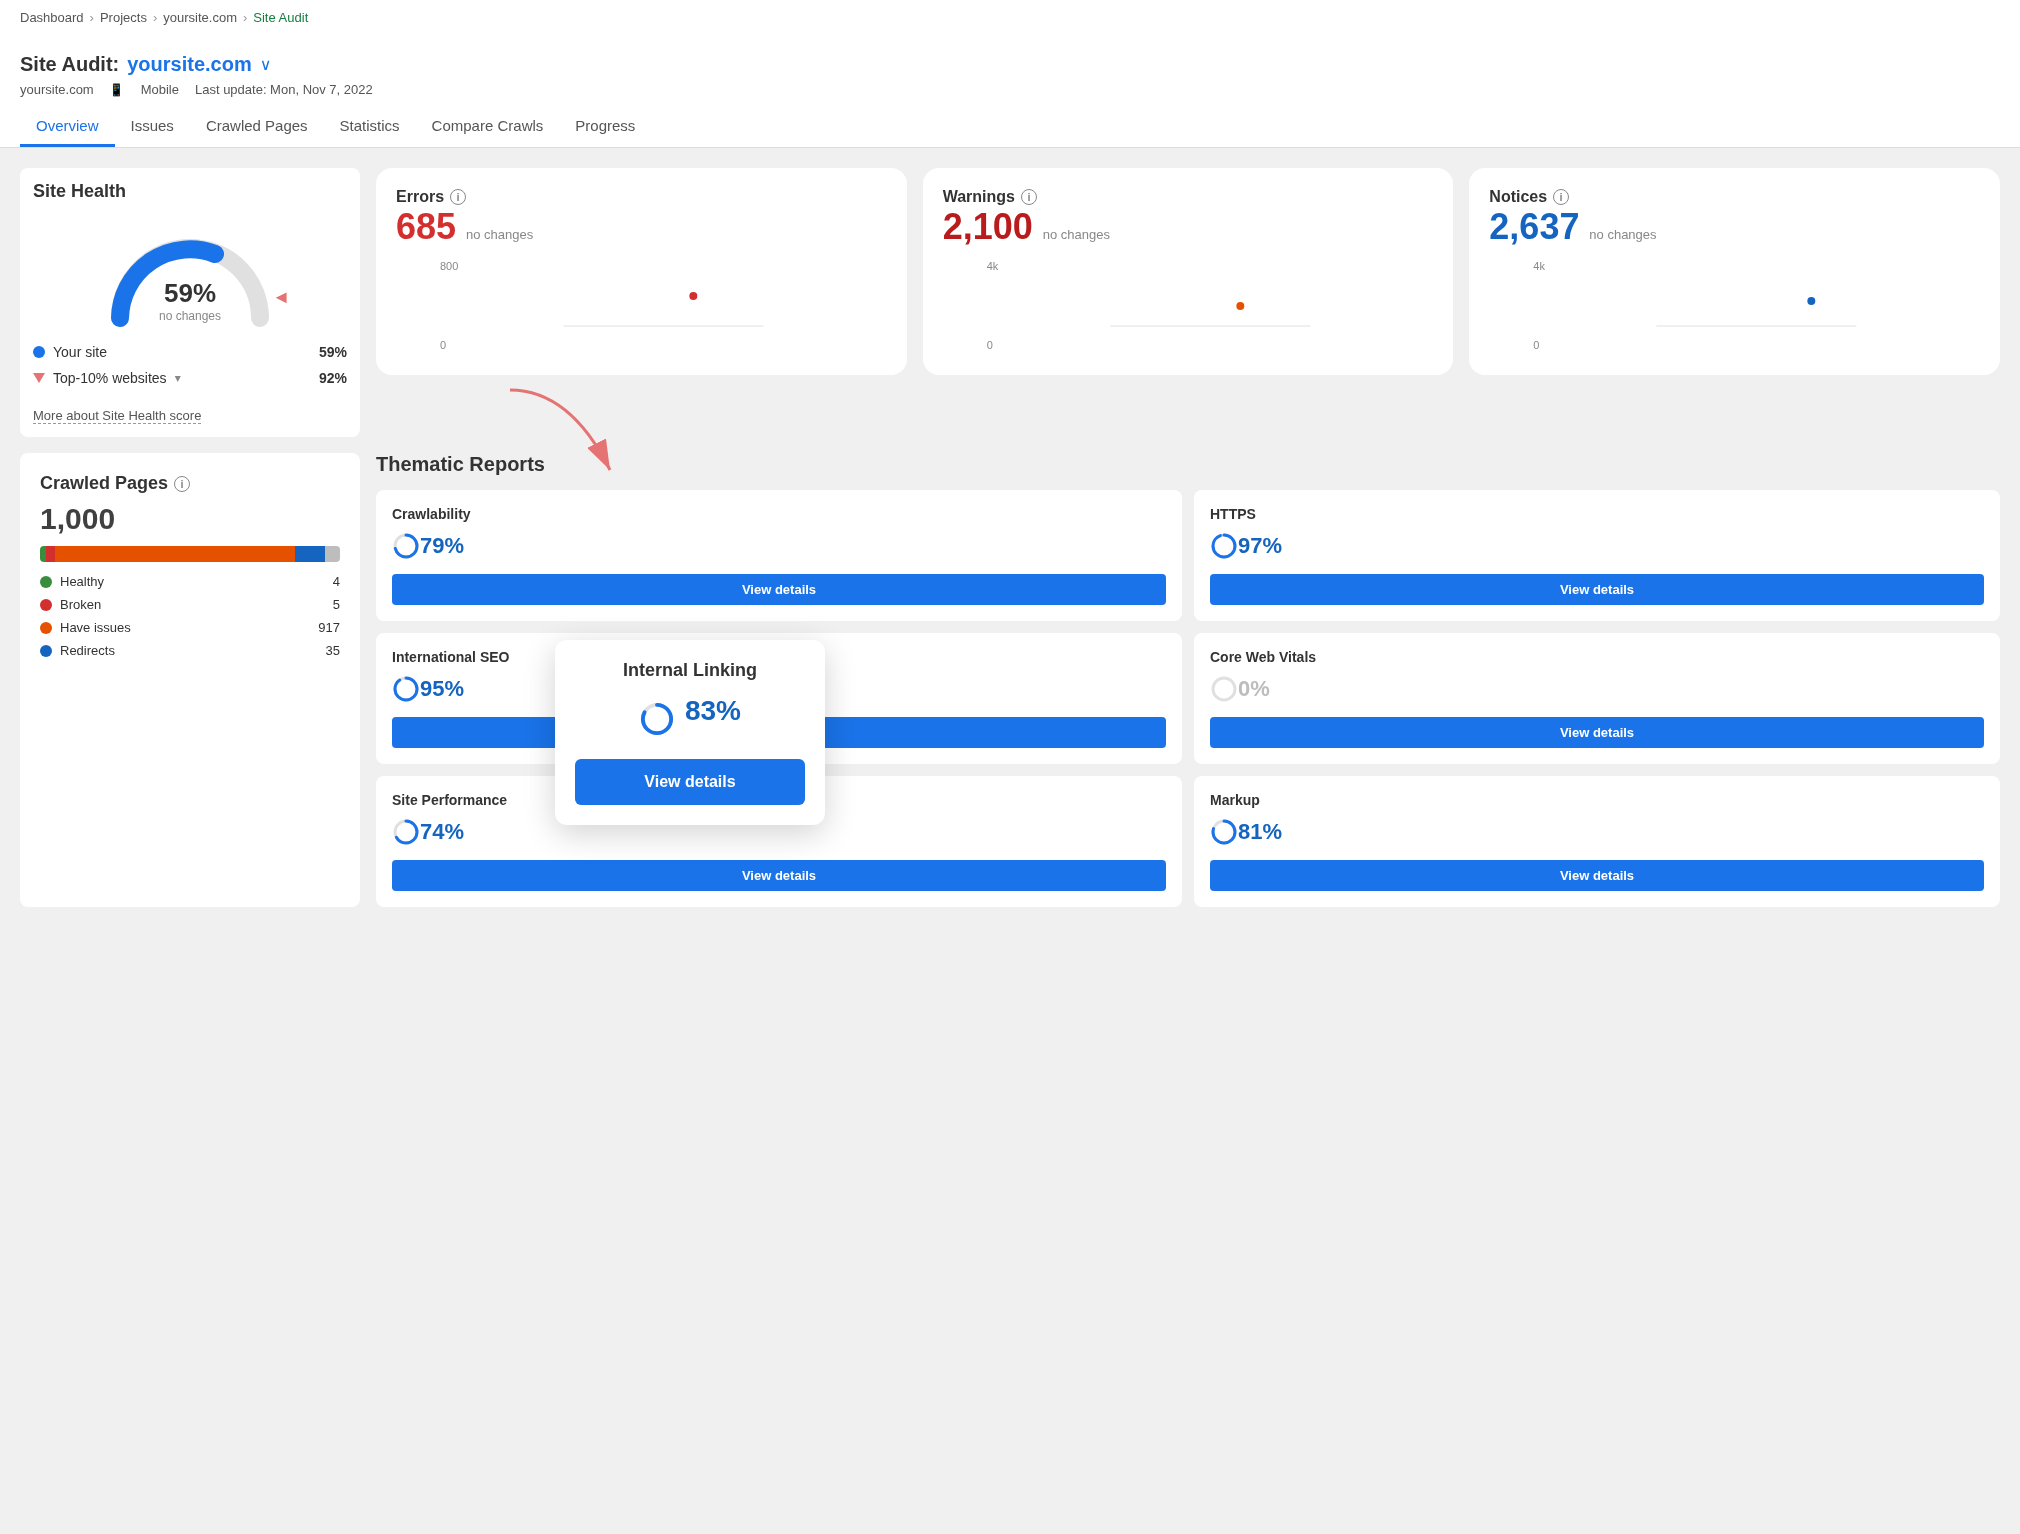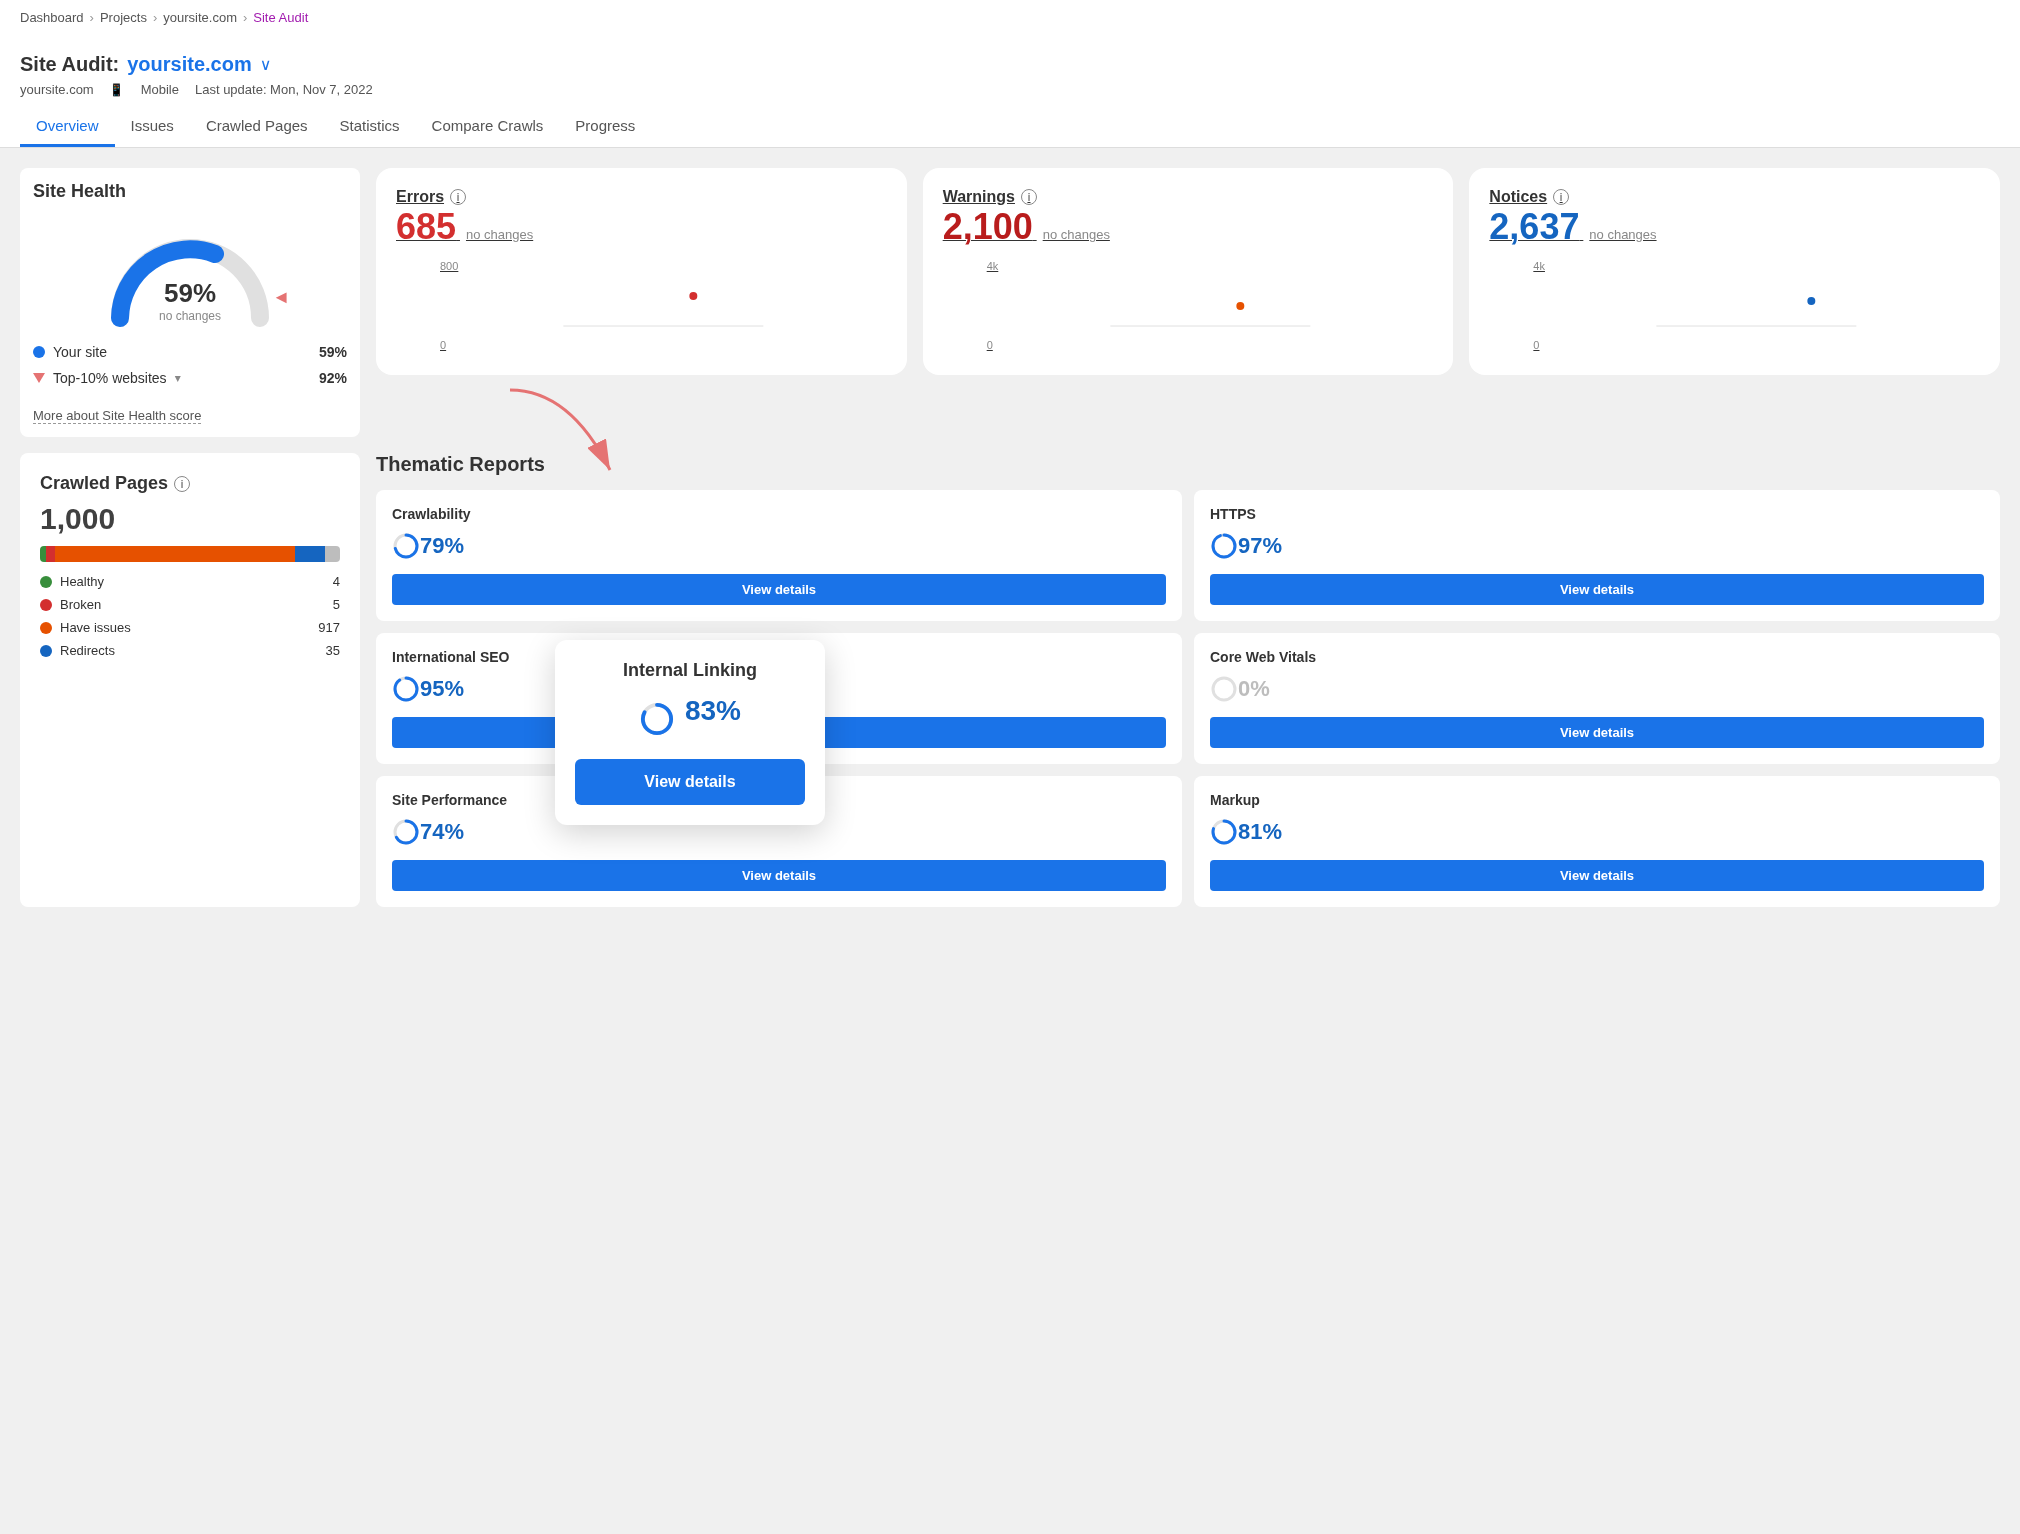--- a/index.html
+++ b/index.html
@@ -2,21 +2,21 @@
 <html><head>
   <meta charset="utf-8">
   <style>
     * { box-sizing: border-box; margin: 0; padding: 0; }
     body { font-family: -apple-system, BlinkMacSystemFont, 'Segoe UI', Arial, sans-serif; background: #f0f0f0; color: #333; font-size: 14px; }
 
     .top-bar { background: #fff; padding: 10px 20px 0 20px; border-bottom: 1px solid #ddd; }
     .breadcrumb { display: flex; align-items: center; gap: 6px; color: #555; font-size: 13px; margin-bottom: 8px; }
     .breadcrumb span { color: #555; }
     .breadcrumb .sep { color: #999; }
-    .breadcrumb .current { color: #a21caf; font-weight: 500; }
+    .breadcrumb .current { color: #15803d; font-weight: 500; }
     .page-title { display: flex; align-items: center; gap: 8px; margin-bottom: 6px; margin-top: 28px; }
     .page-title h1 { font-size: 20px; font-weight: 700; color: #333; }
     .page-title .site-name { color: #1a73e8; font-size: 20px; font-weight: 700; }
     .page-title .dropdown-arrow { color: #1a73e8; font-size: 16px; cursor: pointer; }
     .meta-row { display: flex; align-items: center; gap: 16px; font-size: 13px; color: #555; margin-bottom: 10px; }
     .meta-row .mobile-icon { font-size: 12px; }
 
     .nav-tabs { display: flex; gap: 0; border-bottom: none; }
     .nav-tab { padding: 10px 16px; font-size: 15px; color: #555; cursor: pointer; border-bottom: 3px solid transparent; text-decoration: none; }
     .nav-tab.active { color: #1a73e8; border-bottom: 3px solid #1a73e8; font-weight: 500; }
@@ -42,21 +42,21 @@
     .legend-dot { width: 12px; height: 12px; border-radius: 50%; }
     .legend-dot.blue { background: #1a73e8; }
     .legend-triangle { width: 0; height: 0; border-left: 6px solid transparent; border-right: 6px solid transparent; border-top: 10px solid #e57373; }
     .legend-val { font-weight: 600; font-size: 14px; }
     .legend-dropdown { font-size: 12px; color: #888; cursor: pointer; }
 
     .more-link { display: inline-block; margin-top: 12px; color: #555; font-size: 13px; border-bottom: 1px dashed #999; cursor: pointer; text-decoration: none; }
 
     .metrics-area { flex: 1; display: flex; flex-direction: column; gap: 16px; }
     .metrics-row { display: flex; gap: 16px; }
-    .metric-card { background: #fff; border-radius: 16px; padding: 20px; flex: 1; text-decoration: underline; }
+    .metric-card { background: #fff; border-radius: 16px; padding: 20px; flex: 1; }
     .metric-card h3 { font-size: 16px; font-weight: 600; color: #333; display: flex; align-items: center; gap: 6px; }
     .info-icon { width: 16px; height: 16px; border-radius: 50%; border: 1.5px solid #888; display: inline-flex; align-items: center; justify-content: center; font-size: 11px; color: #888; cursor: pointer; flex-shrink: 0; }
     .metric-number { font-size: 36px; font-weight: 700; margin: 6px 0; }
     .metric-number.red { color: #d32f2f; }
     .metric-number.orange { color: #b91c1c; }
     .metric-number.blue { color: #1565c0; }
     .no-changes { font-size: 13px; color: #888; margin-left: 6px; }
     .sparkline-area { margin-top: 12px; margin-left: 44px; }
     .sparkline-labels { display: flex; justify-content: space-between; font-size: 11px; color: #888; margin-bottom: 4px; }
     .sparkline-svg { width: 100%; height: 60px; }

